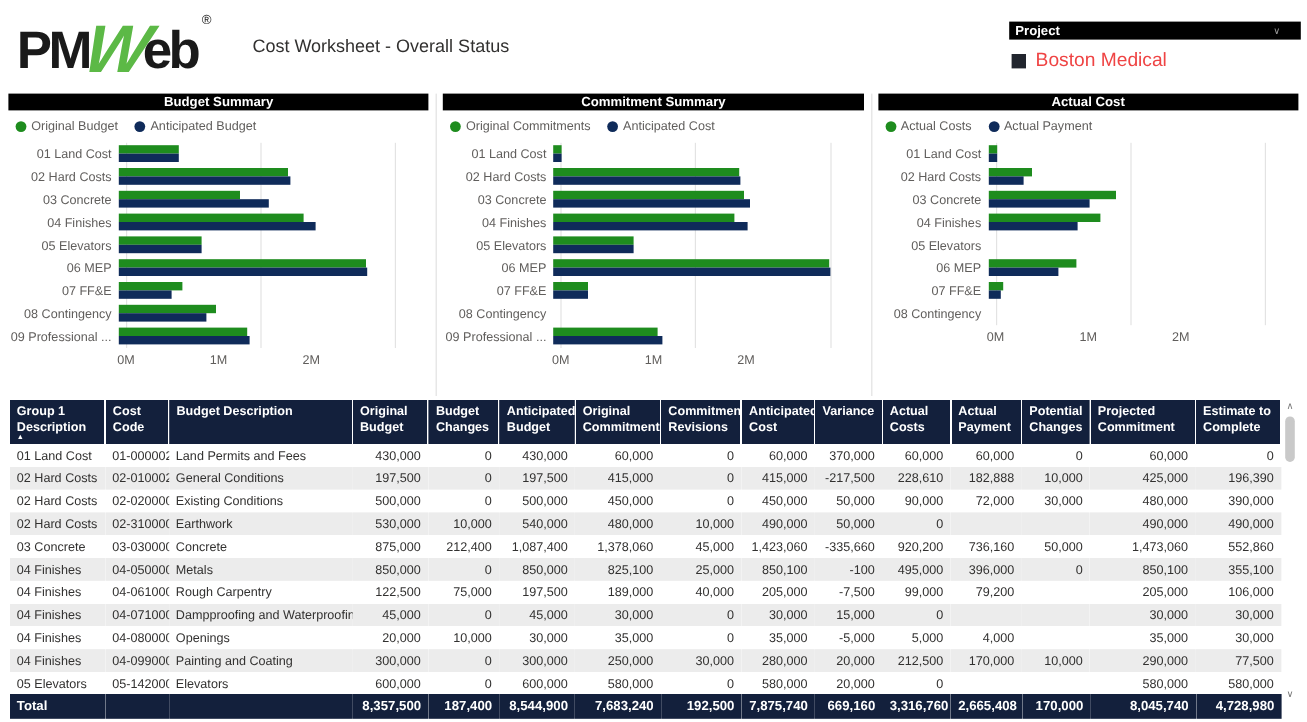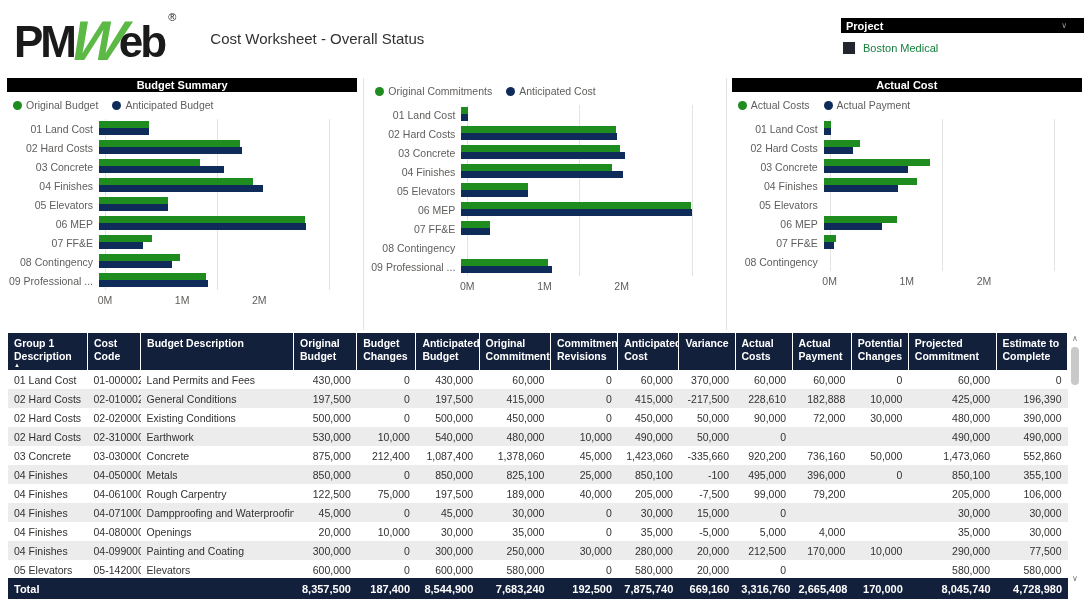--- a/index.html
+++ b/index.html
@@ -13,21 +13,21 @@
   .lg-pm, .lg-eb { font-weight:900; font-size:44px; color:#1a1a1a; letter-spacing:-3px;margin-top:24px; }
   .lg-w { display:inline-block; font-weight:900; font-style:italic; font-size:56px; color:#5cb946; transform:skewX(-12deg); margin:0 -6px 0 -2px; position:relative; top:3px; }
   .lg-reg { font-size:11px; color:#1a1a1a; vertical-align:top; position:relative; top:2px; left:4px; }
   .page-title { font-size:15px; color:#323130; margin:30px 0 0 38px; }
   .slicer { position:absolute; top:18px; right:5px; width:243px; }
   .slicer-bar { background:#000; color:#fff; height:15px; display:flex; align-items:center; justify-content:space-between; padding:0 17px 0 5px; cursor:pointer; }
   .slicer-bar .sl-label { font-size:11px; font-weight:bold; }
   .slicer-bar .chev { color:#9a9a9a; font-size:8px; }
   .slicer-item { display:flex; align-items:center; gap:8px; margin:9px 0 0 2px; cursor:pointer; }
   .cb { width:12px; height:12px; background:#21252e; display:inline-block; }
-  .sl-option { font-size:11px; color:#15803d; }
+  .sl-option { font-size:16px; color:#ef4444; }
 
   
   .charts { display:flex; padding:2px 7px 0 7px; gap:6px; height:254px; }
   .panel { flex:1; position:relative; }
   .panel + .panel { border-left:1px solid #e2e2e2; padding-left:5px; }
   .panel-title { background:#000; color:#fff; font-size:11px; font-weight:bold; text-align:center; height:14px; line-height:14px; }
   .legend { display:flex; gap:14px; margin:7px 0 4px 6px; }
   .legend-item { display:flex; align-items:center; gap:4px; cursor:pointer; }
   .legend-dot { width:9px; height:9px; border-radius:50%; display:inline-block; }
   .legend-label { font-size:10.5px; color:#605e5c; }
@@ -166,20 +166,21 @@
             </div>
           </div>
         </div>
       <div class="axis">
           <span class="tick" style="left: 0%;">0M</span>
           <span class="tick" style="left: 50%;">1M</span>
           <span class="tick" style="left: 100%;">2M</span>
         </div>
     </div>
     <div class="panel">
+      <div class="panel-title">Commitment Summary</div>
       <div class="legend">
           <span class="legend-item">
             <span class="legend-dot" style="background: rgb(30, 140, 30);"></span>
             <span class="legend-label">Original Commitments</span>
           </span>
           <span class="legend-item">
             <span class="legend-dot" style="background: rgb(15, 43, 90);"></span>
             <span class="legend-label">Anticipated Cost</span>
           </span>
         </div>

